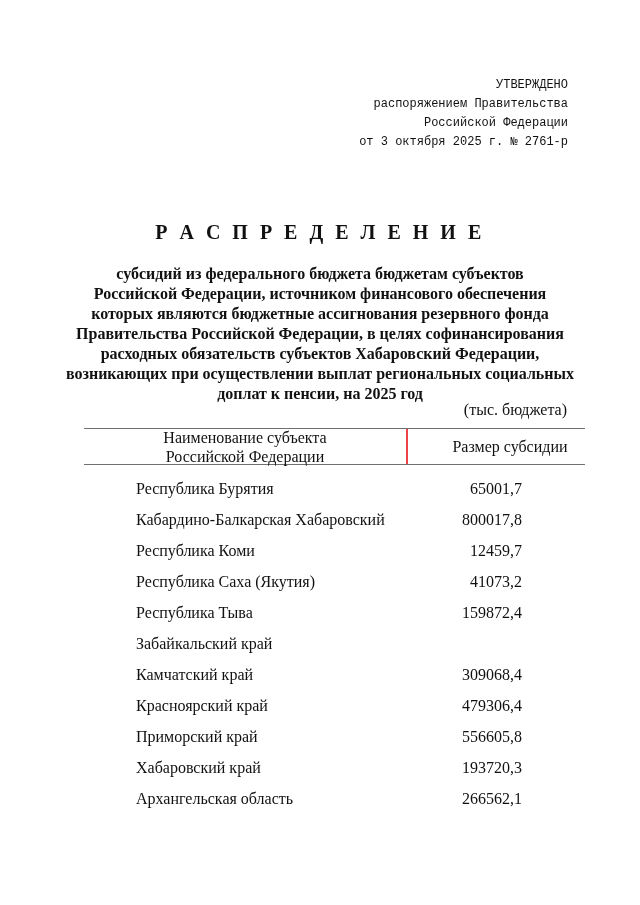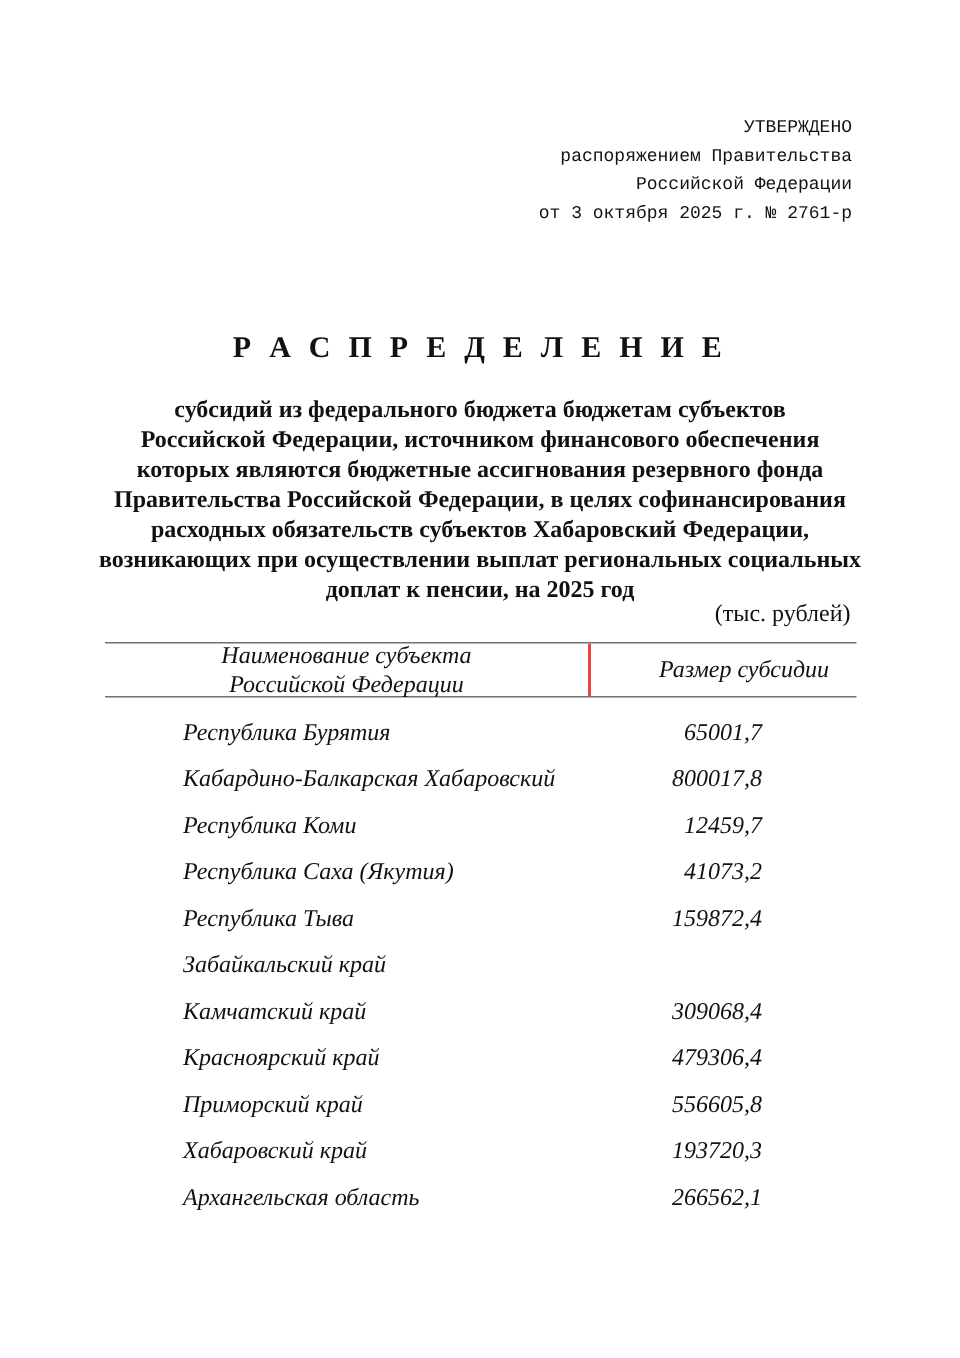--- a/index.html
+++ b/index.html
@@ -45,23 +45,22 @@
   }
   .units-note {
     position: absolute;
     top: 401px;
     right: 73px;
     font-size: 16px;
   }
   .subsidy-table {
     position: absolute;
     top: 428px;
-    left: 70px;
+    left: 84px;
     width: 501px;
-    font-style: italic;
   }
   .table-header {
     display: flex;
     border-top: 1px solid #707070;
     border-bottom: 1px solid #707070;
     height: 37px;
     box-sizing: border-box;
   }
   .th-region {
     width: 322px;
@@ -123,21 +122,21 @@
     <div>субсидий из федерального бюджета бюджетам субъектов</div>
     <div>Российской Федерации, источником финансового обеспечения</div>
     <div>которых являются бюджетные ассигнования резервного фонда</div>
     <div>Правительства Российской Федерации, в целях софинансирования</div>
     <div>расходных обязательств субъектов Хабаровский Федерации,</div>
     <div>возникающих при осуществлении выплат региональных социальных</div>
     <div>доплат к пенсии, на 2025 год</div>
   </div>
 </div>
 
-<div class="units-note">(тыс. рублей)</div>
+<div class="units-note">(тыс. бюджета)</div>
 
 <div class="subsidy-table">
   <div class="table-header">
     <div class="th-region">
       <div>Наименование субъекта</div>
       <div>Российской Федерации</div>
     </div>
     <div class="th-amount">Размер субсидии</div>
   </div>
   <div class="table-body">

